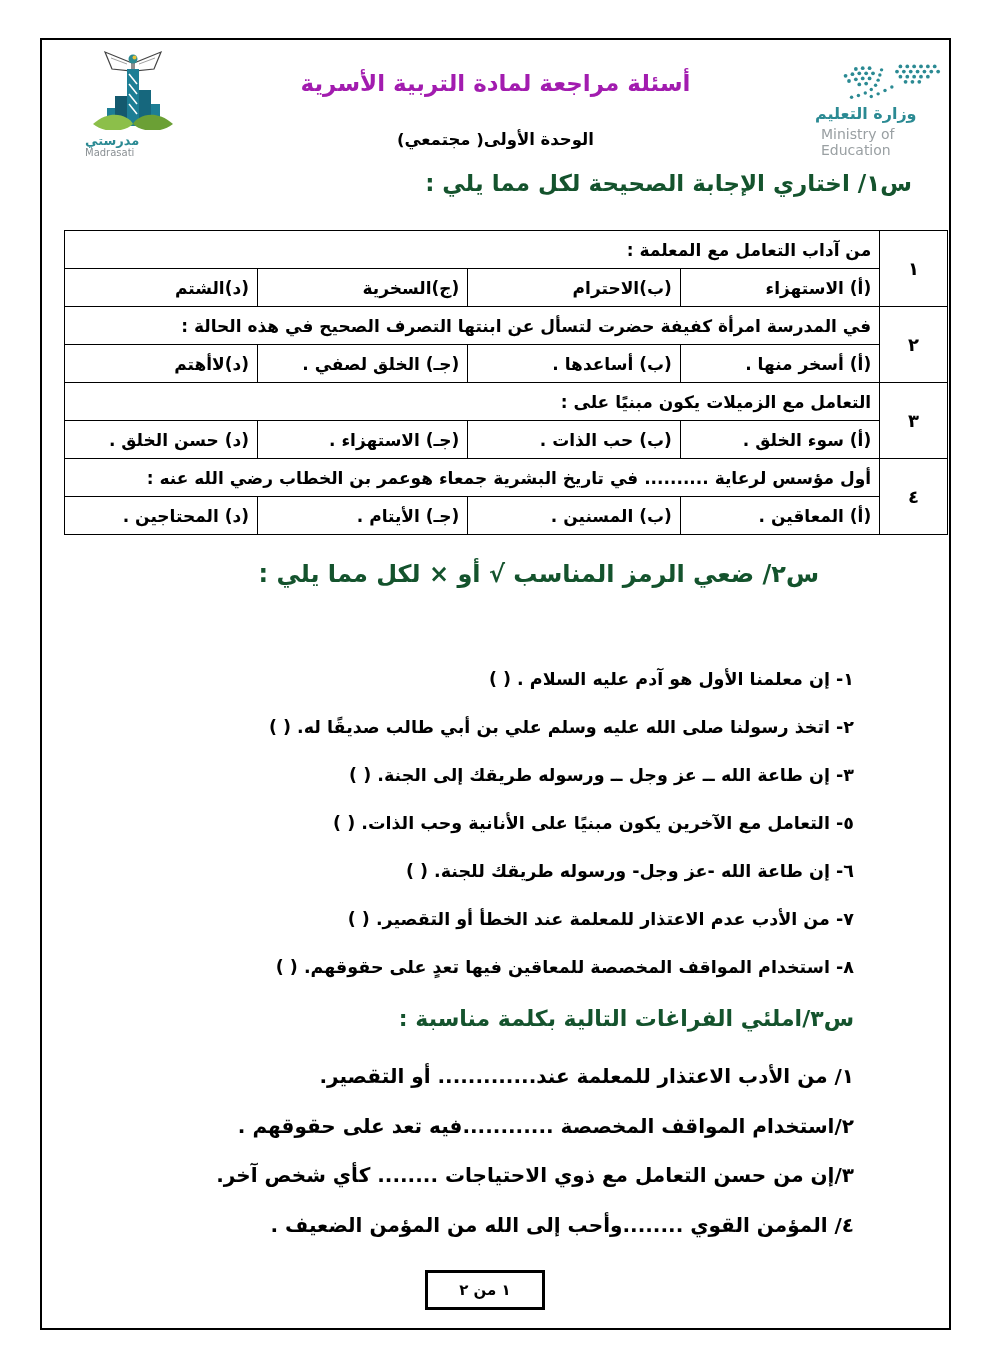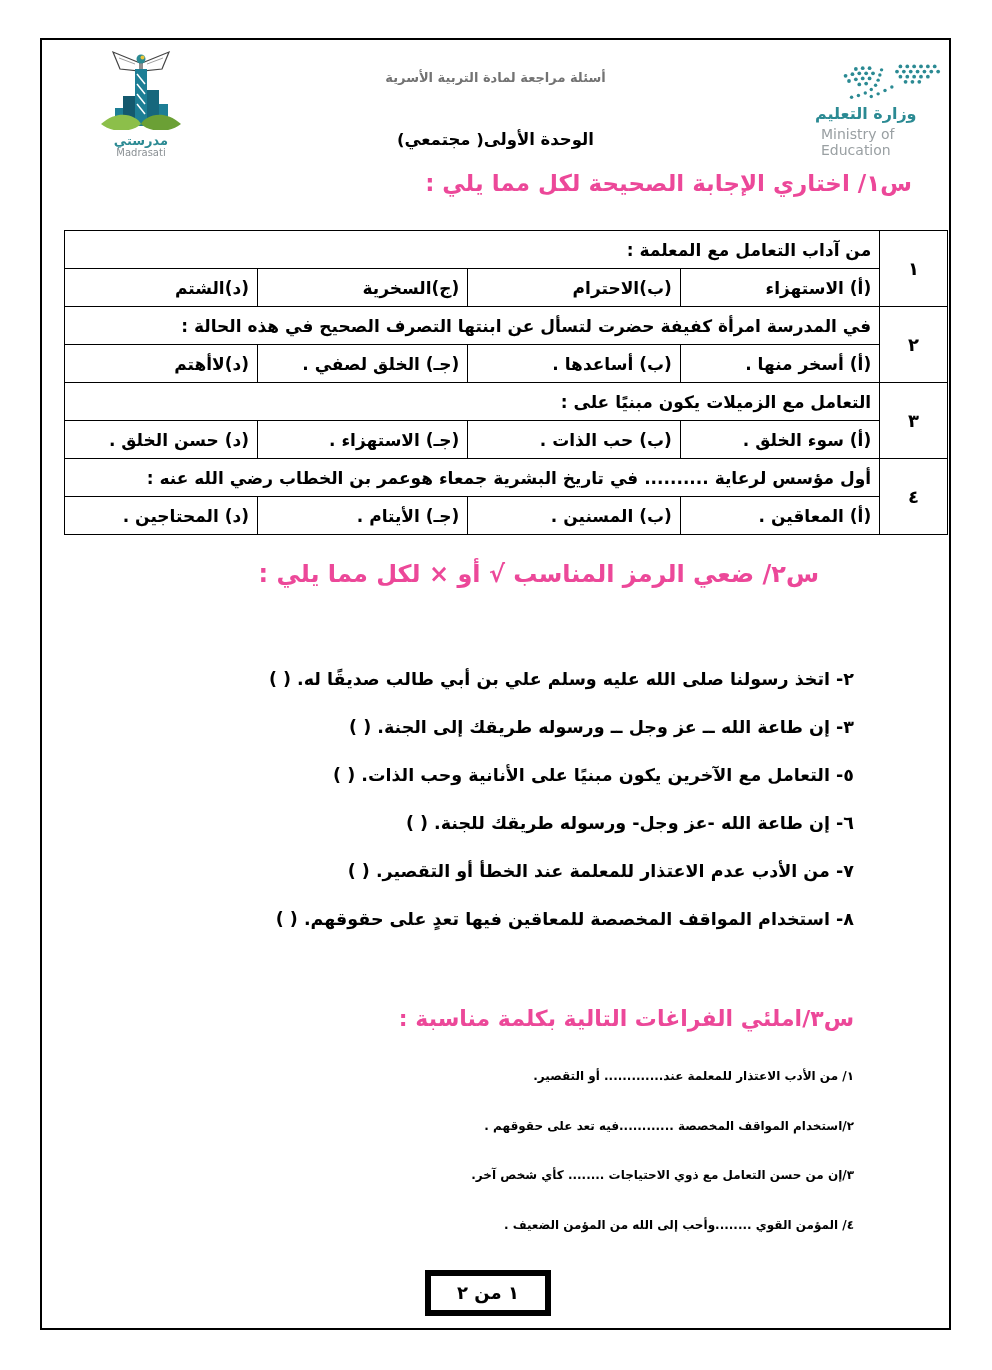--- a/index.html
+++ b/index.html
@@ -7,39 +7,39 @@
     width:992px; height:1370px; position:relative;
     font-family:"DejaVu Sans", sans-serif;
     -webkit-font-smoothing:antialiased;
   }
   .page {
     position:absolute; left:40px; top:38px;
     width:907px; height:1288px;
     border:2px solid #000; background:#fff;
   }
   
-  .logo-madrasati { position:absolute; left:51px; top:8px; width:96px; height:108px; text-align:center; }
+  .logo-madrasati { position:absolute; left:43px; top:8px; width:96px; height:108px; }
   .logo-madrasati .ar { color:#2b8a93; font-size:13px; font-weight:bold; line-height:13px; }
   .logo-madrasati .en { color:#8a9094; font-size:10px; line-height:12px; }
   .logo-moe { position:absolute; left:753px; top:18px; width:150px; height:88px; }
   .logo-moe svg { position:absolute; left:30px; top:0; }
   .moe-ar { position:absolute; left:20px; top:46px; color:#2b8a93; font-size:16px; font-weight:bold; }
   .moe-en { position:absolute; left:2px; top:68px; color:#9aa0a3; font-size:14px;padding-left:24px; }
   .doc-title {
     position:absolute; left:0; right:0; top:30px; text-align:center;
-    font-size:13px; font-weight:bold; color:#737373;
+    font-size:23px; font-weight:bold; color:#a21caf;
   }
   .doc-subtitle {
     position:absolute; left:0; right:0; top:90px; text-align:center;
     font-size:16.5px; font-weight:bold; color:#000;
   }
   
   .sec-heading {
     position:absolute; left:0; right:0; text-align:right;
-    color:#ec4899; font-weight:bold; direction:rtl;
+    color:#14532d; font-weight:bold; direction:rtl;
   }
   .h-q1 { top:130px; font-size:23px; padding-right:37px; }
   .h-q2 { top:520px; font-size:24px; padding-right:130px; }
   .h-q3 { top:966px; font-size:22px; padding-right:95px; }
   
   table.qtable {
     position:absolute; top:190px; left:22px; width:884px;
     border-collapse:collapse; direction:rtl;
     font-size:17px; font-weight:bold; color:#000;
   }
@@ -52,26 +52,26 @@
   
   .q2-items {
     position:absolute; top:615px; left:0; right:0;
     direction:rtl; text-align:right;
   }
   .q2-items .item { line-height:48px; padding-right:95px; font-size:17.5px; font-weight:bold; }
   .q3-items {
     position:absolute; top:1012px; left:0; right:0;
     direction:rtl; text-align:right;
   }
-  .q3-items .item { line-height:49.5px; padding-right:95px; font-size:12px; font-weight:bold; }
+  .q3-items .item { line-height:49.5px; padding-right:95px; font-size:20px; font-weight:bold; }
   
   .page-number-box {
     position:absolute; left:383px; top:1230px; width:114px; height:34px;
-    border:6px solid #000000; text-align:center; line-height:34px;
-    font-size:18px; font-weight:bold; direction:rtl;
+    border:3px solid #000000; text-align:center; line-height:34px;
+    font-size:15px; font-weight:bold; direction:rtl;
   }
 </style>
 </head>
 <body>
 
 <div class="page">
 
   <div class="logo-madrasati">
     <svg width="96" height="82" viewBox="0 0 96 82">
 
@@ -203,20 +203,21 @@
         <td class="opt opt-a">(أ) المعاقين  .</td>
         <td class="opt opt-b">(ب) المسنين .</td>
         <td class="opt opt-c">(جـ) الأيتام .</td>
         <td class="opt opt-d">(د) المحتاجين  .</td>
       </tr>
     </tbody>
   </table>
 
   <div class="sec-heading h-q2">س٢/ ضعي الرمز المناسب √ أو  ×  لكل مما يلي :</div>
   <div class="q2-items">
+    <div class="item">١- إن معلمنا الأول هو آدم عليه السلام . (  )</div>
     <div class="item">٢- اتخذ رسولنا صلى الله عليه وسلم علي بن أبي طالب صديقًا له. (   )</div>
     <div class="item">٣- إن طاعة الله ــ عز وجل ــ ورسوله طريقك إلى الجنة.   (   )</div>
     <div class="item">٥- التعامل مع الآخرين يكون مبنيًا على الأنانية وحب الذات. (   )</div>
     <div class="item">٦- إن طاعة الله -عز وجل- ورسوله طريقك للجنة. (   )</div>
     <div class="item">٧- من الأدب عدم الاعتذار للمعلمة عند الخطأ أو التقصير. (   )</div>
     <div class="item">٨- استخدام المواقف المخصصة للمعاقين فيها تعدٍ على حقوقهم. (   )</div>
   </div>
 
   <div class="sec-heading h-q3">س٣/املئي الفراغات التالية بكلمة مناسبة :</div>
   <div class="q3-items">

